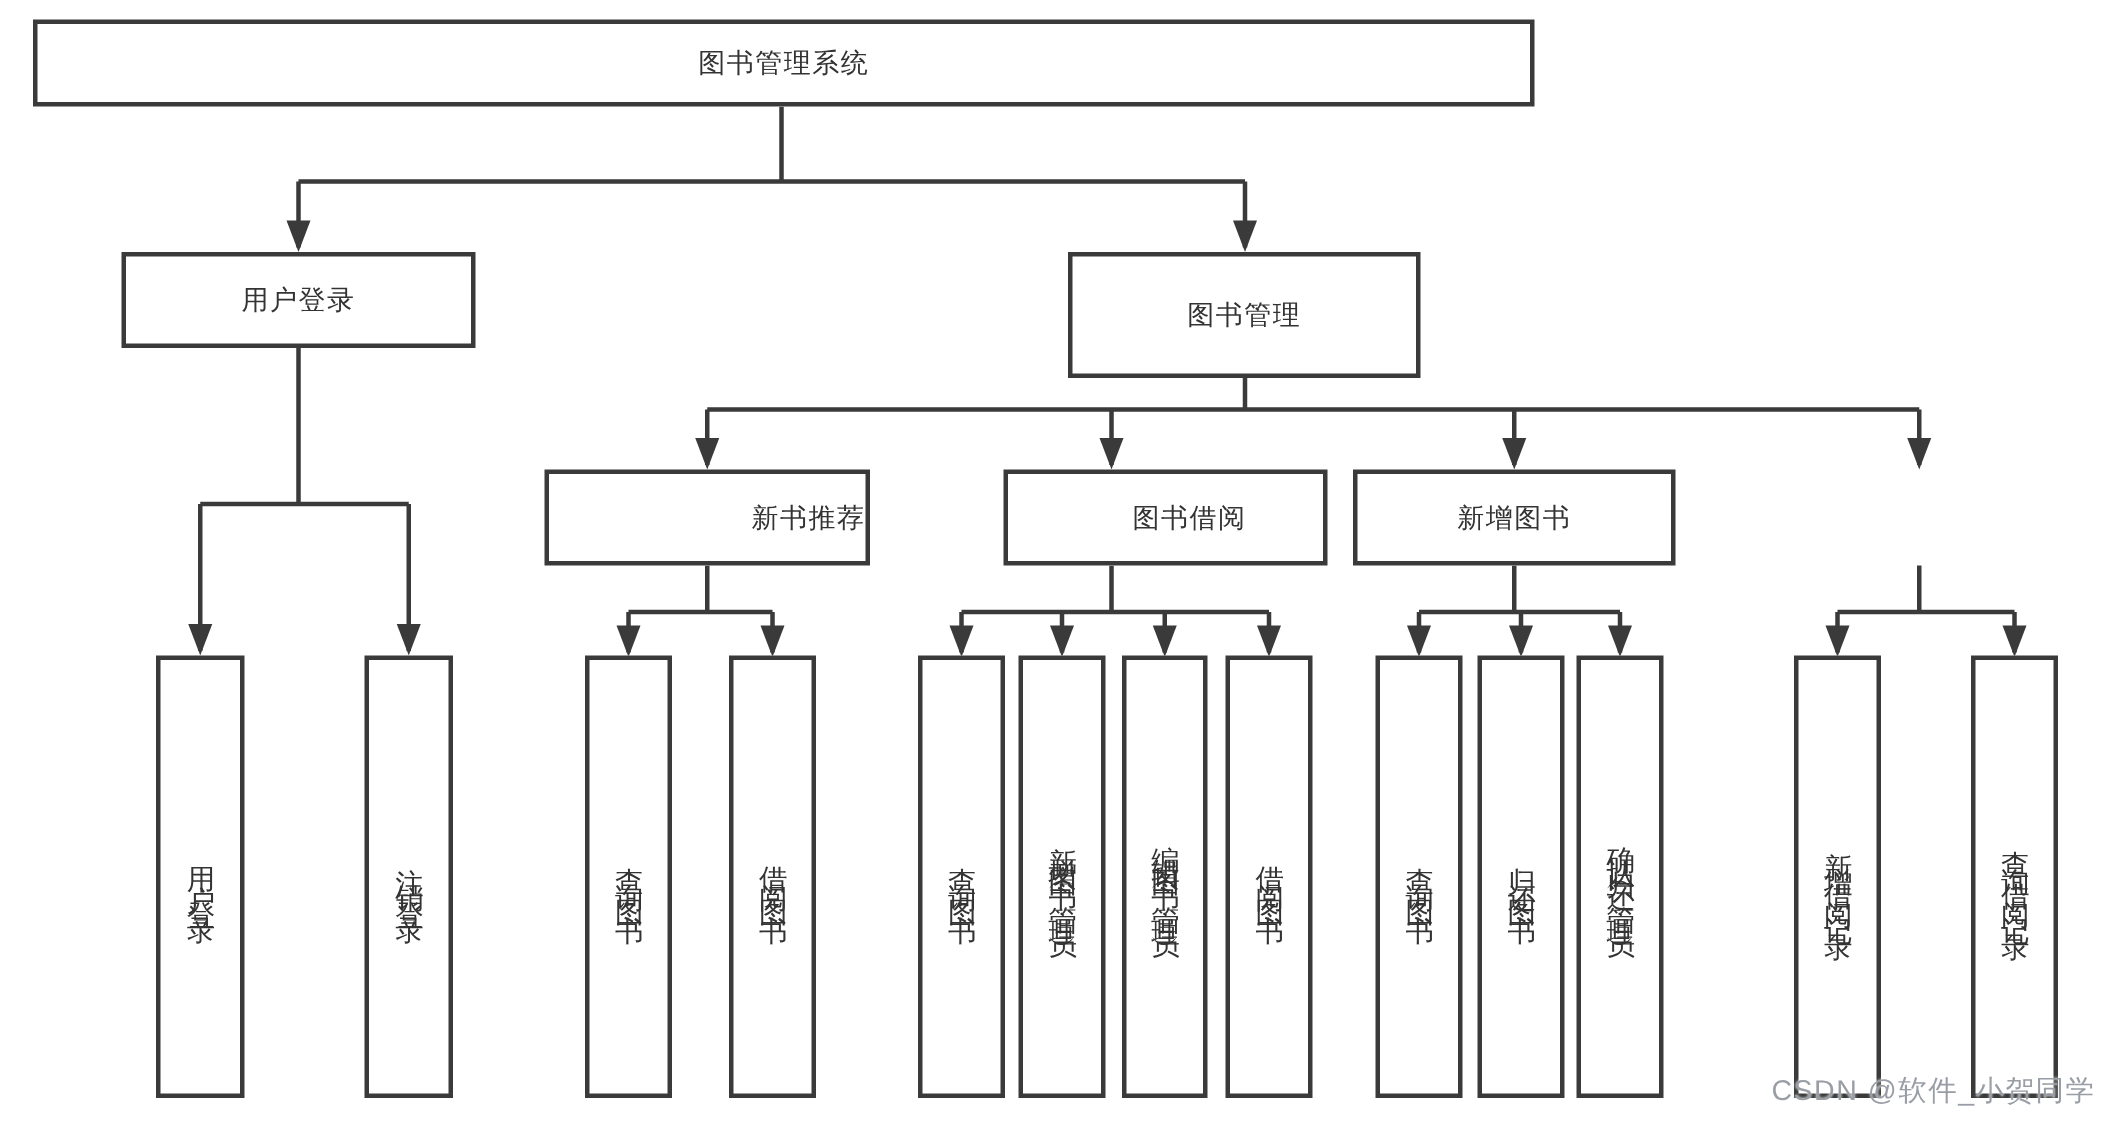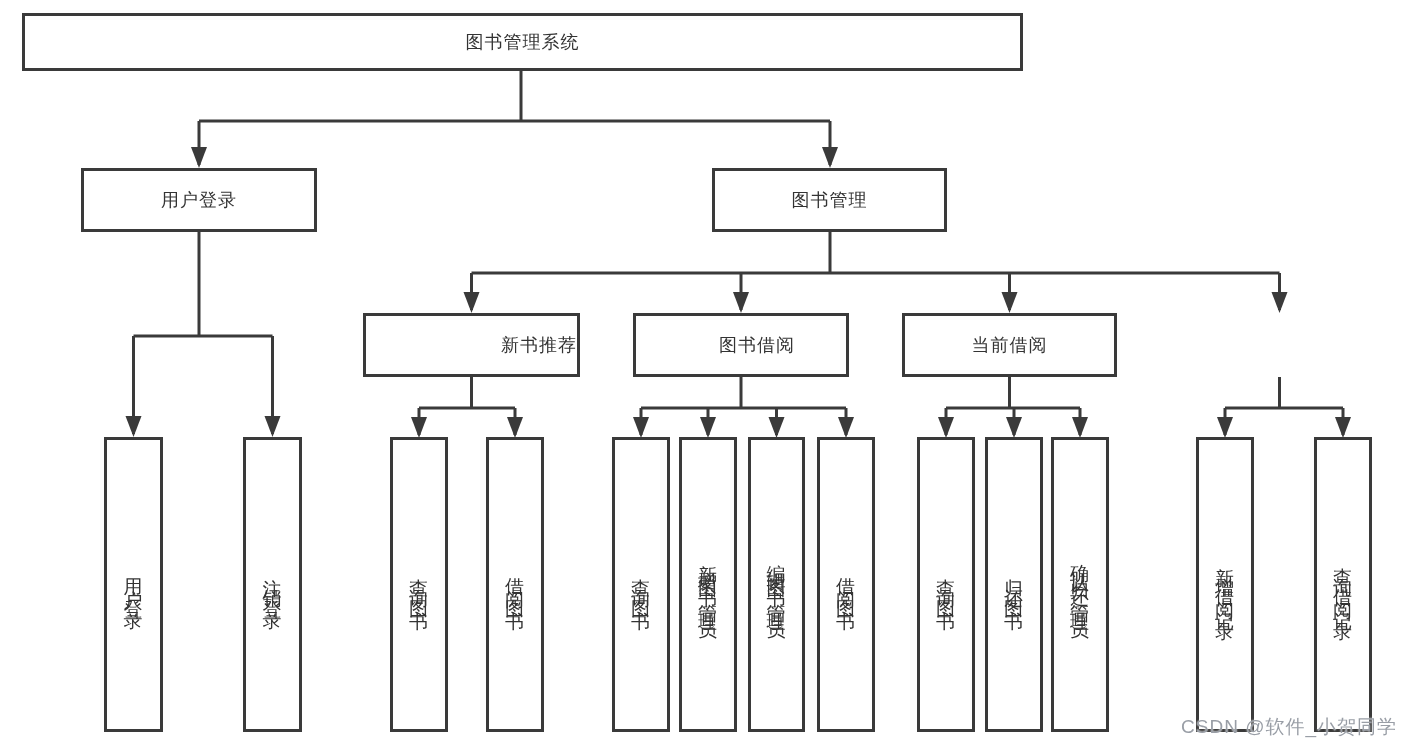--- a/index.html
+++ b/index.html
@@ -114,32 +114,32 @@
     <polygon points="1343,438 1335,417 1351,417"></polygon>
   </svg>
 
   <div class="box" style="left:22px; top:13px; width:1001px; height:58px;justify-content:center;">
     <span>图书管理系统</span>
   </div>
 
   <div class="box" style="left:81px; top:168px; width:236px; height:64px;">
     <span>用户登录</span>
   </div>
-  <div class="box" style="left:712px; top:168px; width:235px; height:64px;">
+  <div class="box" style="left:712px; top:168px; width:235px; height:84px;">
     <span>图书管理</span>
   </div>
 
   <div class="box" style="left:363px; top:313px; width:217px; height:64px;justify-content:flex-end;">
     <span>新书推荐</span>
   </div>
-  <div class="box" style="left:633px; top:313px; width:216px; height:64px;padding-left:32px;">
+  <div class="box" style="left:669px; top:313px; width:216px; height:64px;padding-left:32px;">
     <span>图书借阅</span>
   </div>
   <div class="box" style="left:902px; top:313px; width:215px; height:64px;">
-    <span>当前借阅</span>
+    <span>新增图书</span>
   </div>
 
   <div class="box leaf" style="left:104px; top:437px; width:59px; height:295px;">
     <span class="vtext">用户登录</span>
   </div>
   <div class="box leaf" style="left:243px; top:437px; width:59px; height:295px;">
     <span class="vtext">注销登录</span>
   </div>
 
   <div class="box leaf" style="left:390px; top:437px; width:58px; height:295px;">

